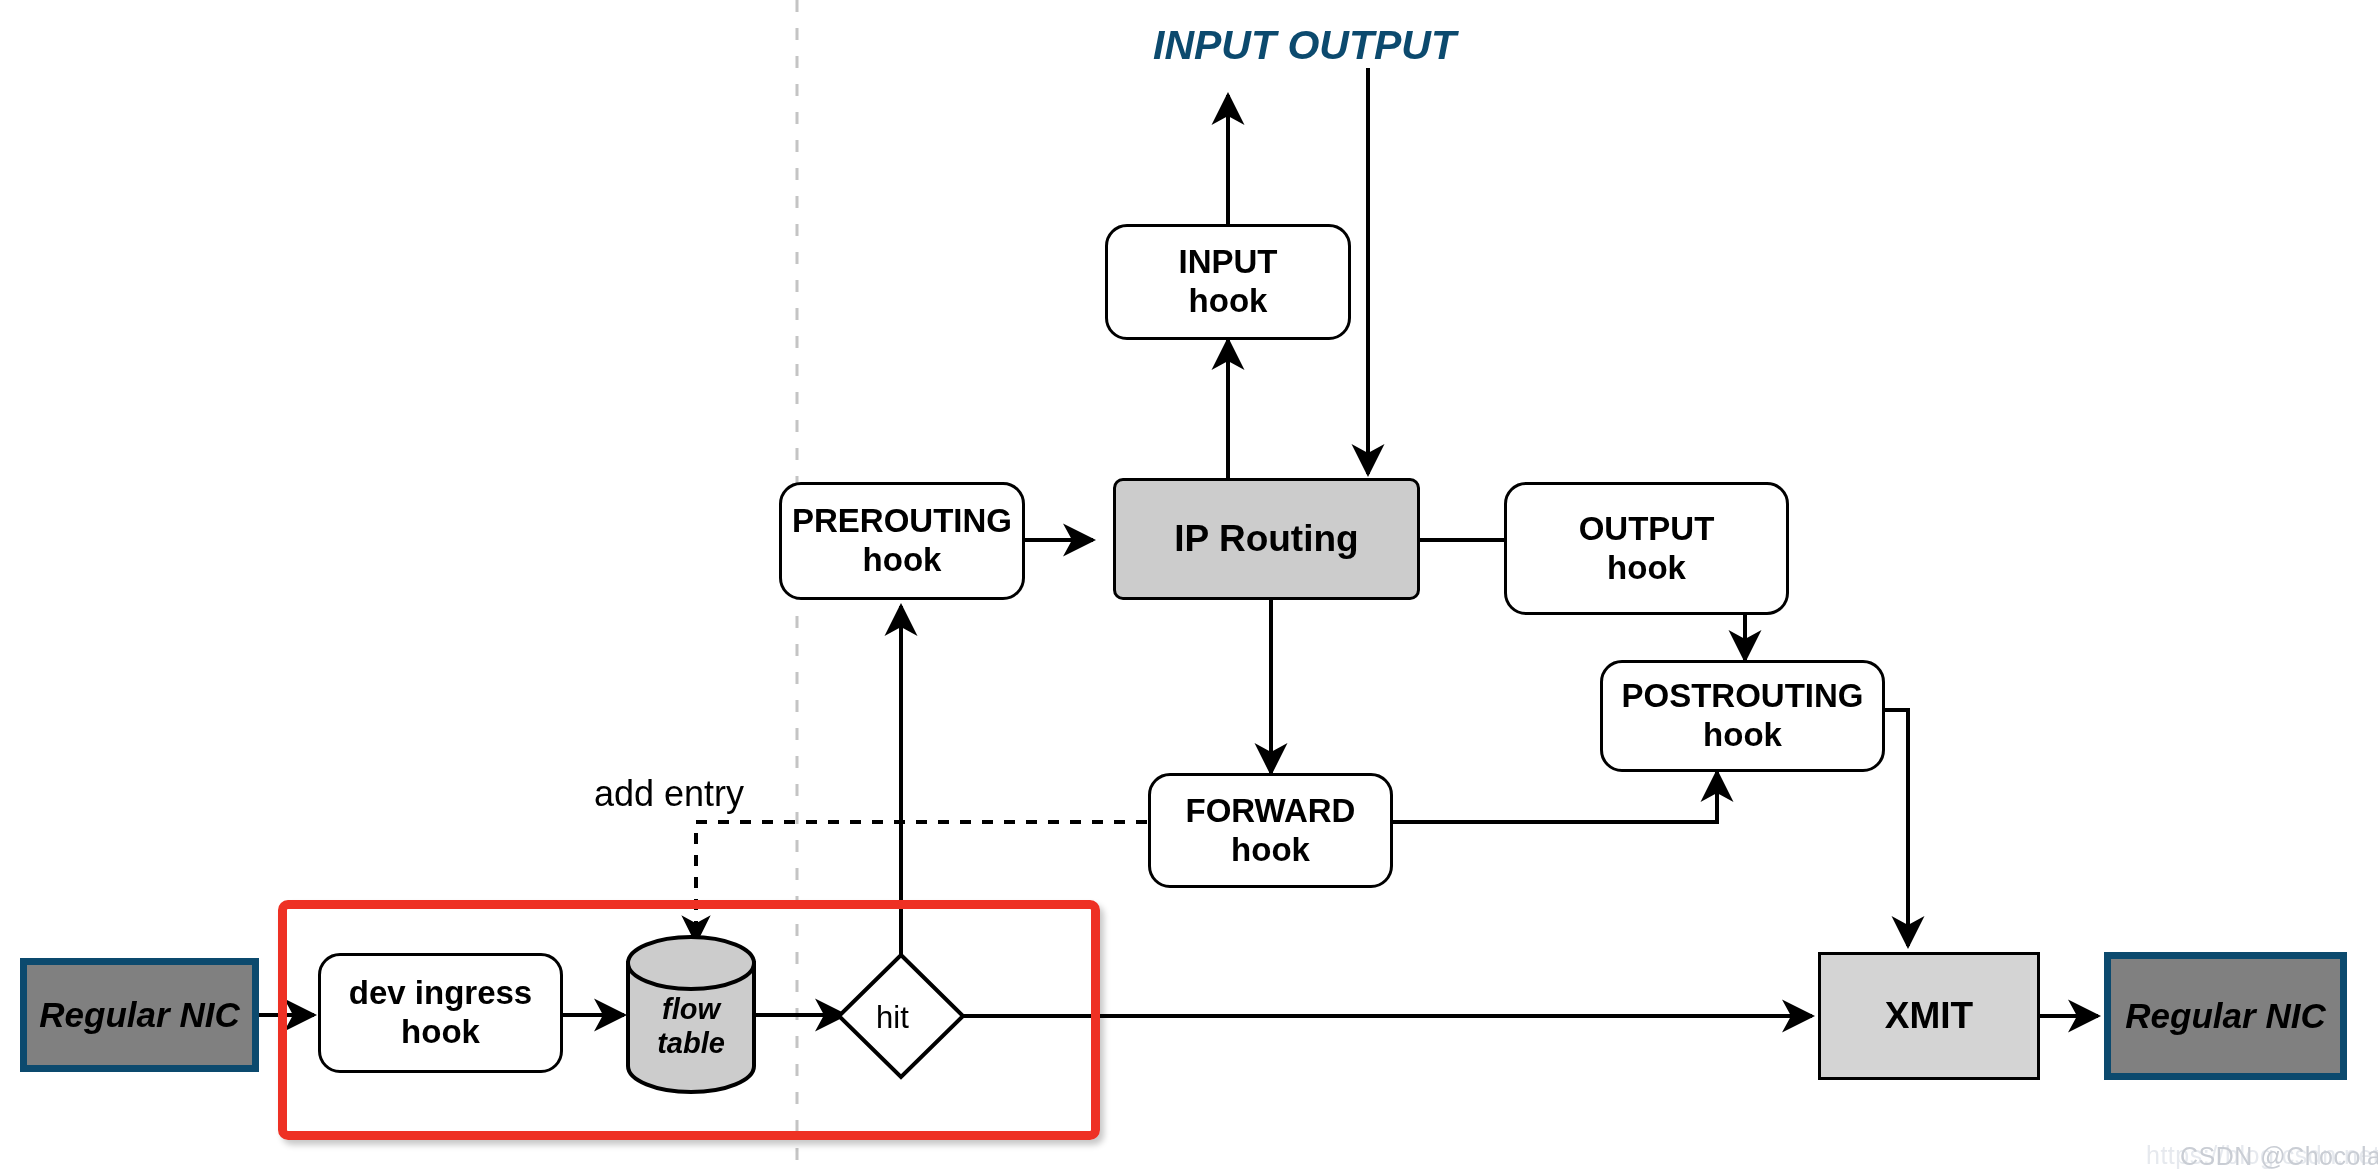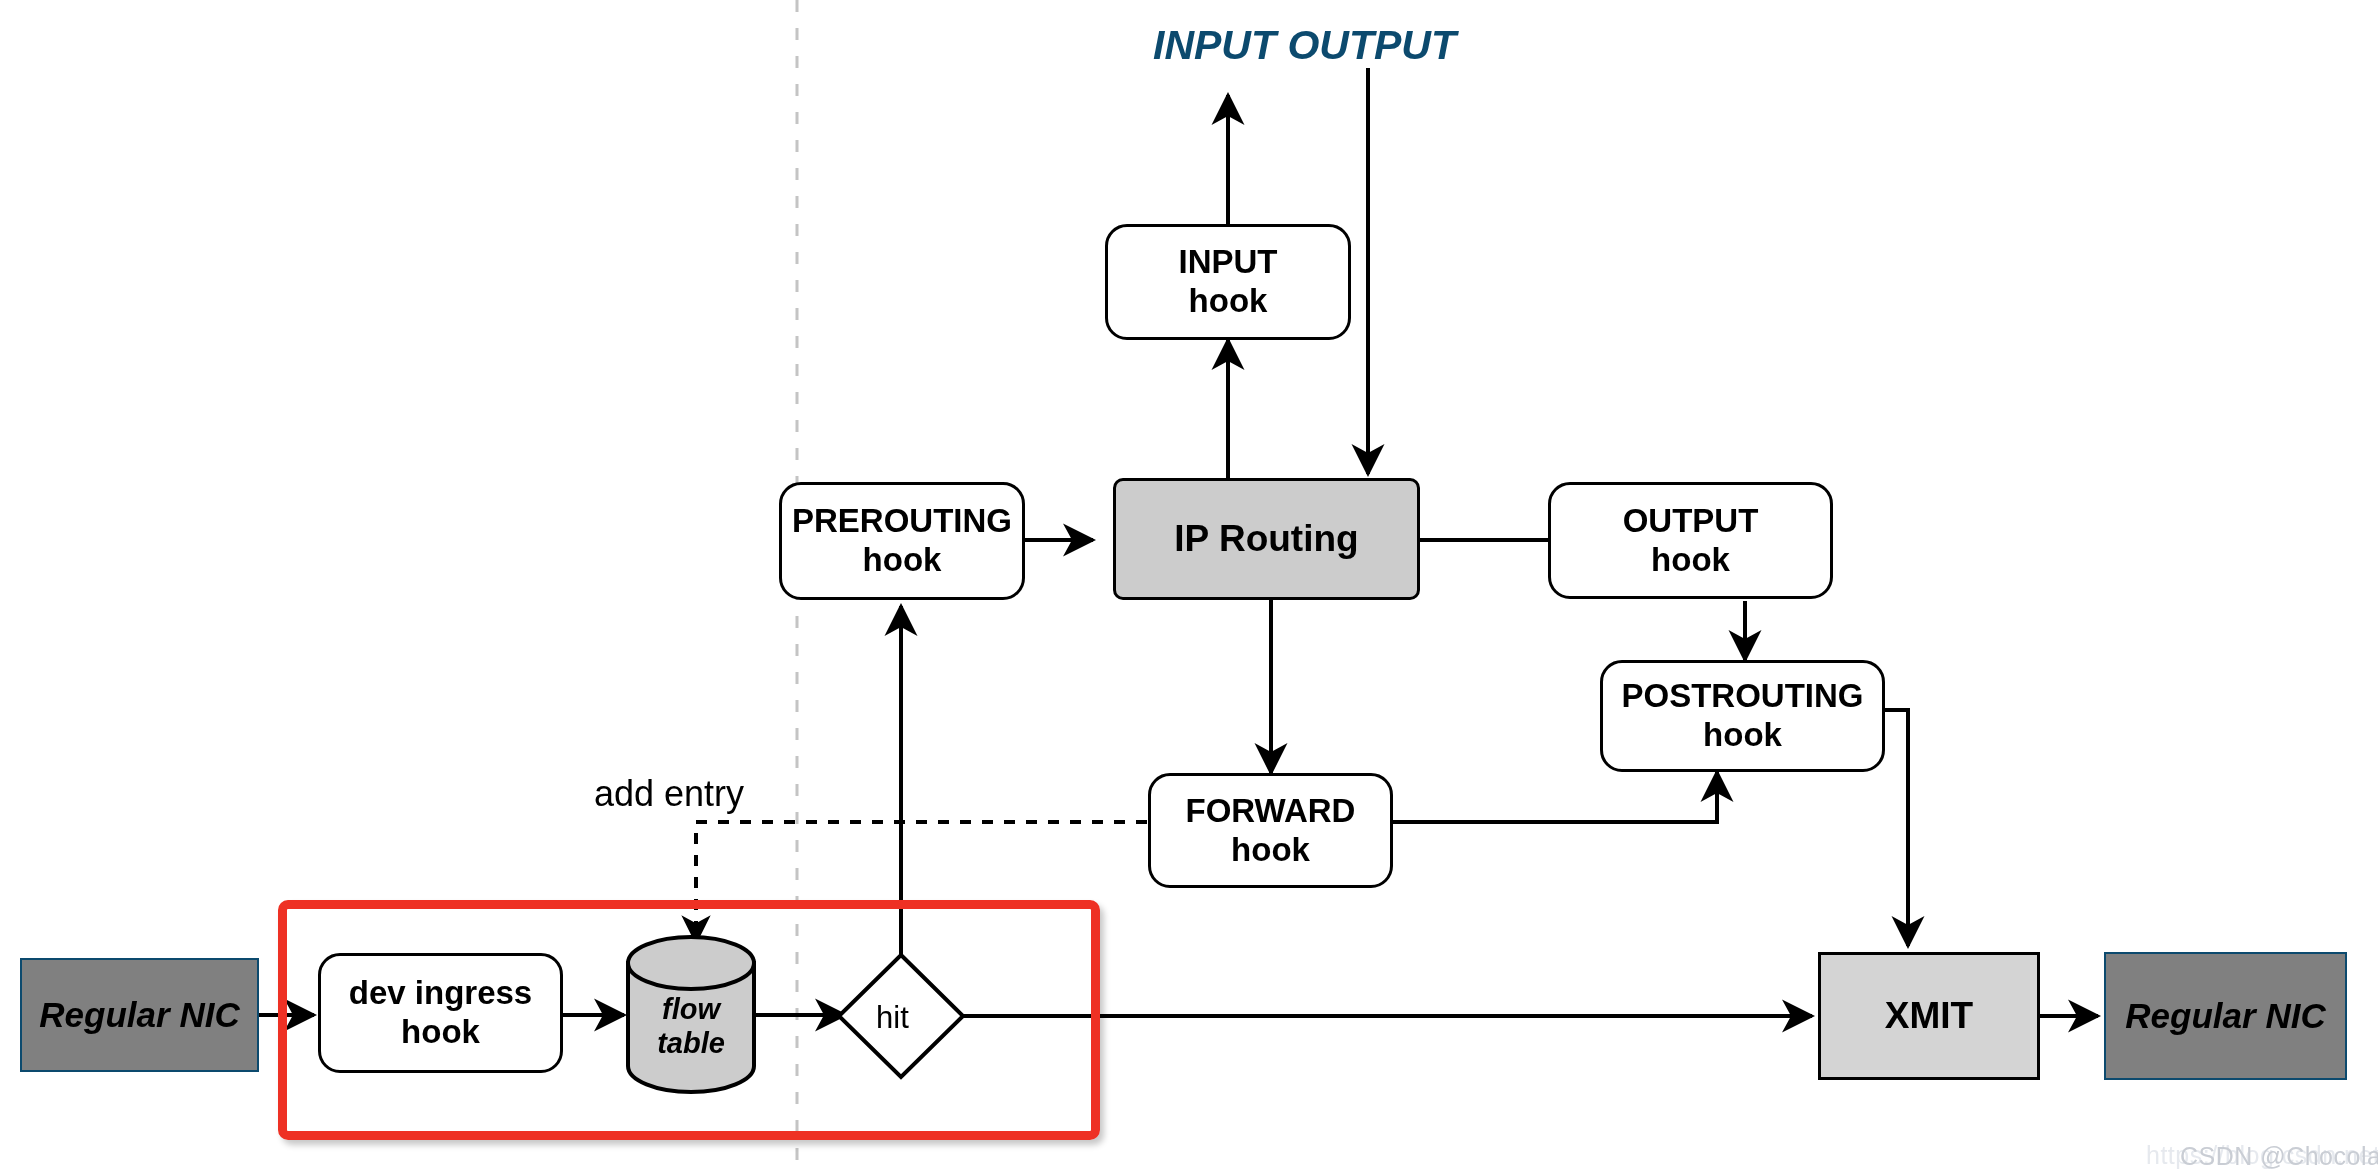--- a/index.html
+++ b/index.html
@@ -41,21 +41,21 @@
     font-size: 33px;
     white-space: nowrap;
   }
   .sharp-gray {
     border: 3px solid #000000;
     font-weight: bold;
     font-size: 37px;
   }
   .nic {
     background: #808080;
-    border: 2px solid #0c4a6e;
+    border: 7px solid #0c4a6e;
     font-weight: bold;
     font-style: italic;
     font-size: 35px;
     color: #000000;
   }
   .ip-routing {
     background: #cccccc;
     border-radius: 10px;
   }
   .xmit {
@@ -182,21 +182,21 @@
 
   <div class="node rounded-hook" style="left:779px; top:482px; width:246px; height:118px;">
     <span>
       <span>PREROUTING</span><br>
       <span>hook</span>
     </span>
   </div>
 
   <div class="node sharp-gray ip-routing" style="left:1113px; top:478px; width:307px; height:122px;">IP Routing</div>
 
-  <div class="node rounded-hook" style="left:1548px; top:482px; width:285px; height:117px;">
+  <div class="node rounded-hook" style="left:1504px; top:482px; width:285px; height:133px;">
     <span>
       <span>OUTPUT</span><br>
       <span>hook</span>
     </span>
   </div>
 
   <div class="node rounded-hook" style="left:1600px; top:660px; width:285px; height:112px;">
     <span>
       <span>POSTROUTING</span><br>
       <span>hook</span>

